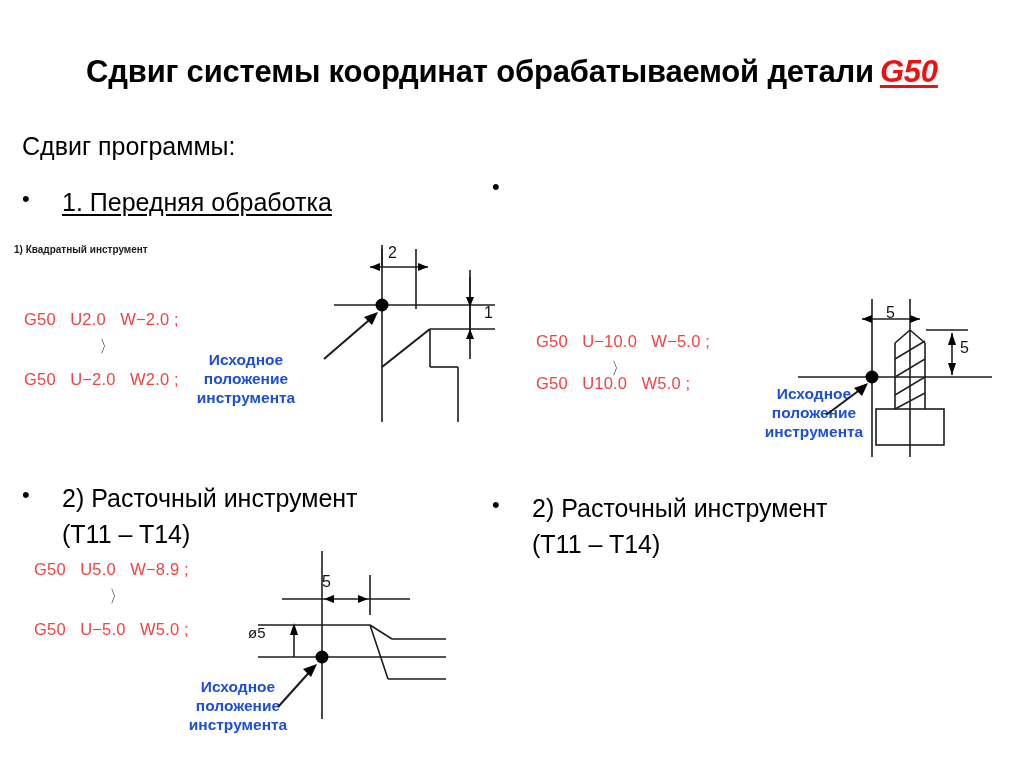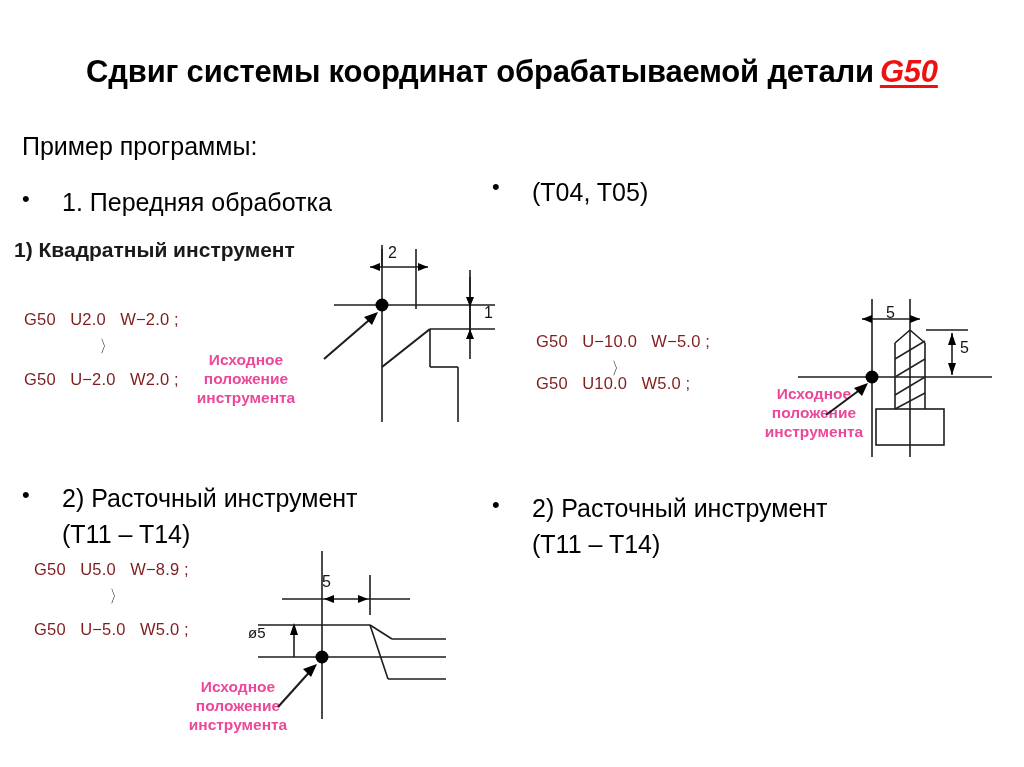--- a/index.html
+++ b/index.html
@@ -44,54 +44,55 @@
   }
   .bullet-dot{
     width:18px;flex:0 0 18px;
     font-size:22px;line-height:30px;
     text-align:left;
   }
   .bullet-text{
     font-size:25px;line-height:36px;
   }
   .bullet-text.u > span{
+    text-decoration:underline;
     text-underline-offset:3px;
   }
   .bullet-text .ln{display:block;}
 
   
   .tech{
     position:absolute;
     font-family:"Liberation Sans", sans-serif;
-    font-size:21px;
+    font-size:10px;
     line-height:20px;
     color:#1a1a1a;
     white-space:pre;
   }
   .tech.b{font-weight:bold;}
   .code-line{
     position:absolute;
     font-family:"Liberation Sans", sans-serif;
     font-size:16.5px;
-    color:#7f1d1d;
+    color:#ef4444;
     white-space:pre;
     letter-spacing:0.2px;
   }
   .squiggle{
     position:absolute;
     font-size:17px;
     color:#141414;
     transform:scaleX(0.8);
   }
   .note{
     position:absolute;
     font-size:15.5px;
     line-height:19px;
     font-weight:bold;
-    color:#ec4899;
+    color:#1d4ed8;
     text-align:center;
     white-space:pre-line;
   }
   .dimlabel{
     position:absolute;
     font-size:16px;
     font-weight:normal;
     color:#141414;
   }
 
@@ -103,21 +104,21 @@
 </style>
 </head>
 <body>
 
 <div class="slide">
 
   <div class="title">
     <span>Сдвиг системы координат обрабатываемой детали</span><span class="code">G50</span>
   </div>
 
-  <div class="lead" style="left:22px;top:100px;">Пример программы:</div>
+  <div class="lead" style="left:22px;top:100px;">Сдвиг программы:</div>
 
   <div class="bullet-row" style="left:22px;top:152px;width:430px;">
     <div class="bullet-dot">•</div>
     <div class="bullet-text u" style="margin-left:22px;">
       <span class="ln">1. Передняя обработка</span>
     </div>
   </div>
 
   <div class="tech b" style="left:14px;top:208px;">1) Квадратный инструмент</div>
 
@@ -206,21 +207,20 @@
 
     <line class="ln-med" x1="28" y1="160" x2="64" y2="120"></line>
     <polygon class="dot" points="67,117 53,122 61,130"></polygon>
   </svg>
   <div class="dimlabel" style="left:322px;top:541px;">5</div>
   <div class="dimlabel" style="left:248px;top:592px;font-size:15px;">ø5</div>
 
   <div class="bullet-row" style="left:492px;top:140px;width:520px;">
     <div class="bullet-dot">•</div>
     <div class="bullet-text u" style="margin-left:22px;line-height:40px;">
-      <span class="ln">(T04, T05)</span>
     </div>
   </div>
 
   <div class="code-line" style="left:536px;top:300px;">G50   U−10.0   W−5.0 ;</div>
   <div class="squiggle" style="left:610px;top:325px;">〉</div>
   <div class="code-line" style="left:536px;top:342px;">G50   U10.0   W5.0 ;</div>
 
   <div class="note" style="left:734px;top:352px;width:160px;">Исходное
 положение
 инструмента</div>

